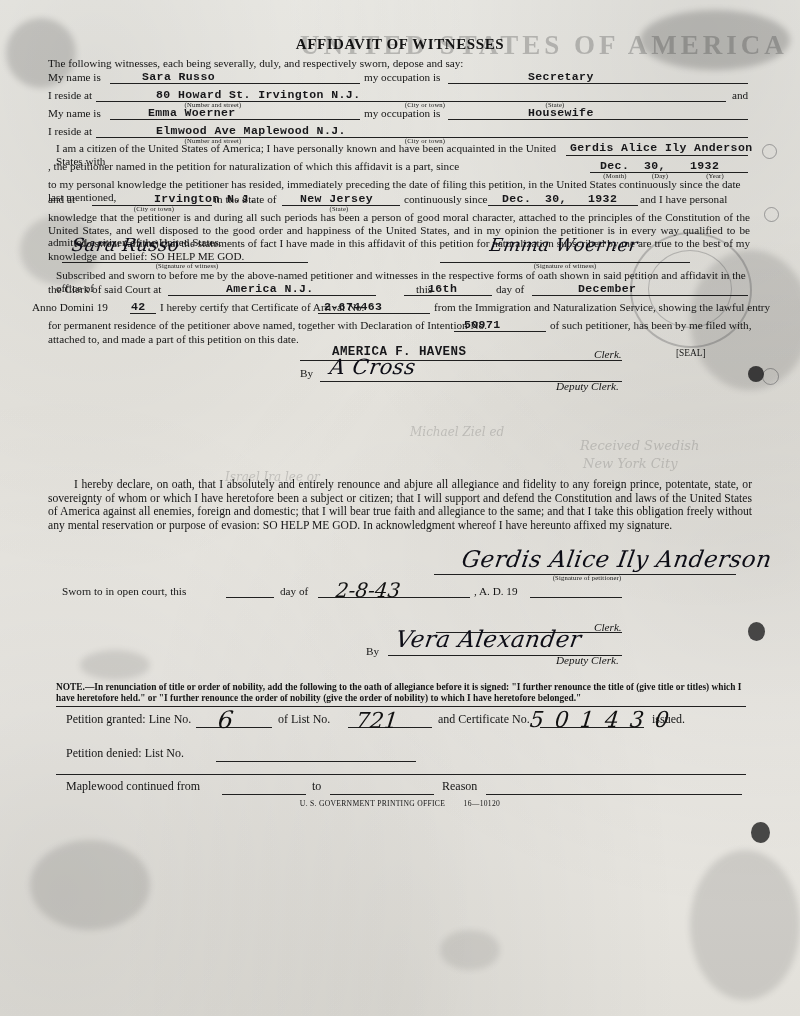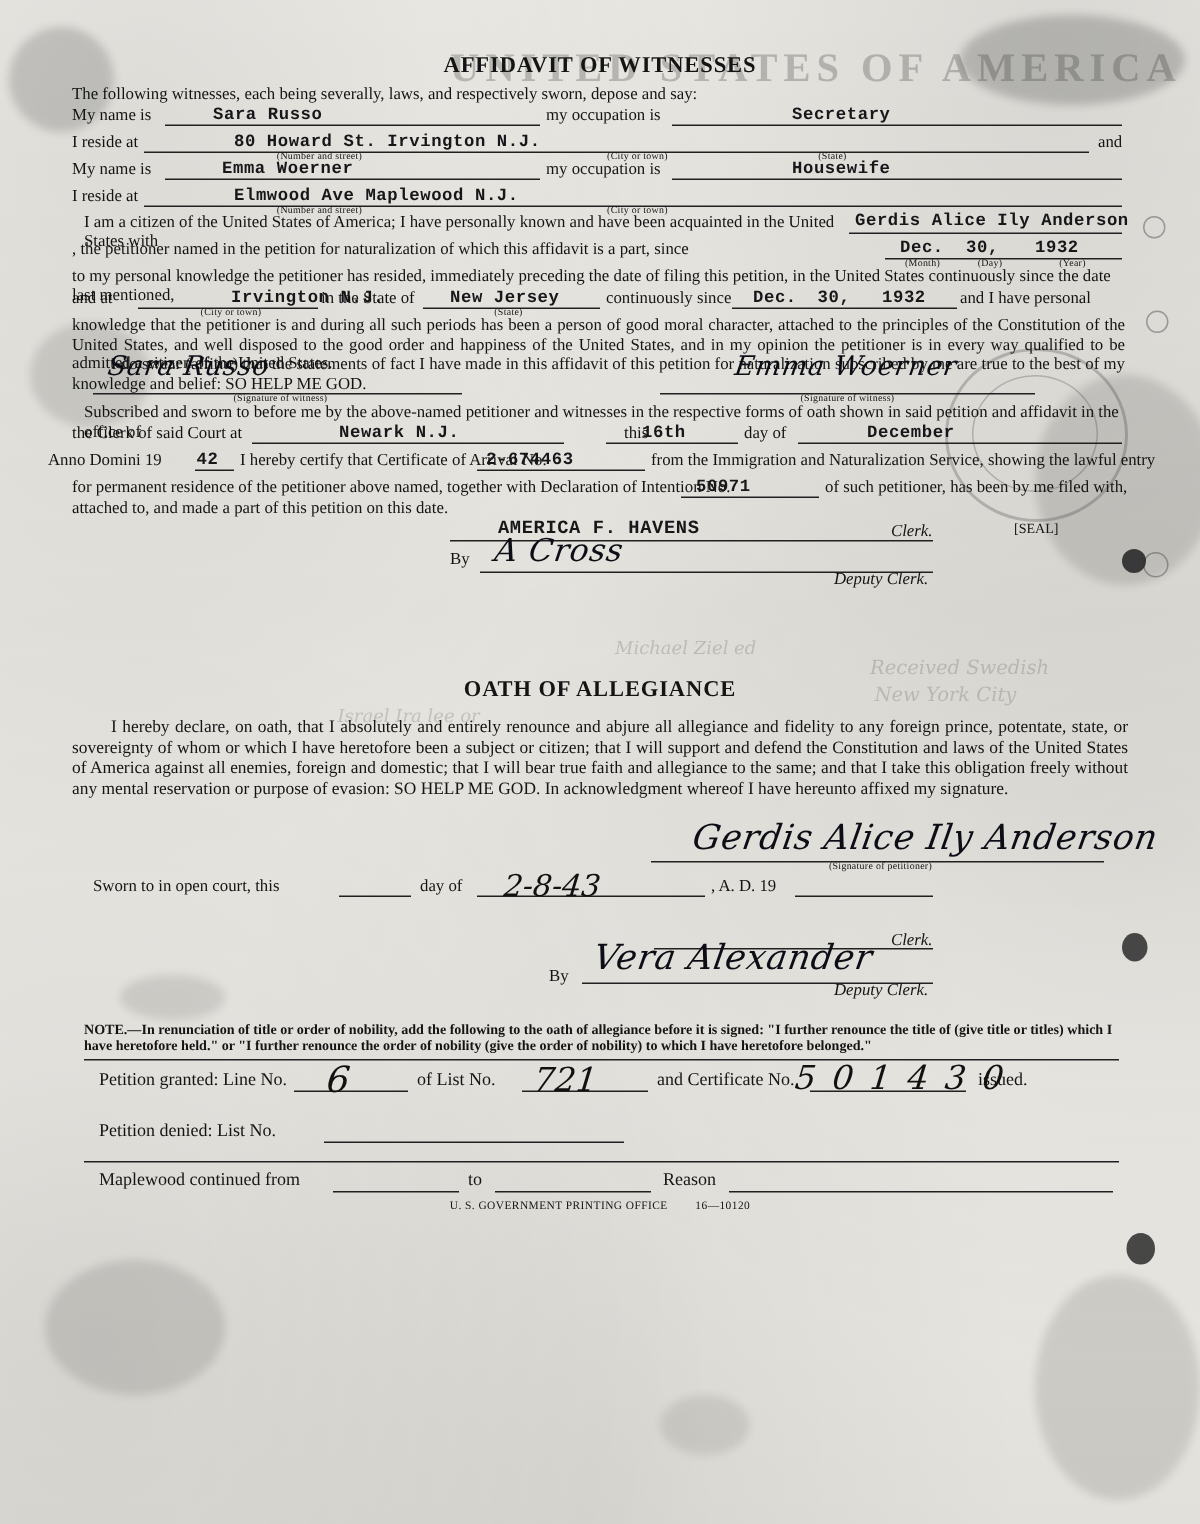--- a/index.html
+++ b/index.html
@@ -171,21 +171,21 @@
   <div class="edge-ring" style="left:764px; top:207px; width:13px; height:13px;"></div>
   <div class="edge-ring" style="left:762px; top:368px; width:15px; height:15px;"></div>
   <div class="edge-mark" style="left:748px; top:366px; width:16px; height:16px; opacity:.9;"></div>
   <div class="edge-mark" style="left:748px; top:622px; width:17px; height:19px;"></div>
   <div class="edge-mark" style="left:751px; top:822px; width:19px; height:21px;"></div>
 
   <div class="sheet">
 
     <div class="abs h-title" style="left:0; top:36px;text-align:center;">AFFIDAVIT OF WITNESSES</div>
 
-    <div class="abs body-txt" style="left:48px; top:57px;">The following witnesses, each being severally, laws, and respectively sworn, depose and say:</div>
+    <div class="abs body-txt" style="left:48px; top:57px;">The following witnesses, each being severally, duly, and respectively sworn, depose and say:</div>
 
     <div class="abs body-txt" style="left:48px; top:71px;">My name is</div>
     <div class="abs line" style="left:110px; top:83px; width:250px;"></div>
     <div class="abs type" style="left:142px; top:70px;">Sara Russo</div>
     <div class="abs body-txt" style="left:364px; top:71px;">my occupation is</div>
     <div class="abs line" style="left:448px; top:83px; width:300px;"></div>
     <div class="abs type" style="left:528px; top:70px;">Secretary</div>
 
     <div class="abs body-txt" style="left:48px; top:89px;">I reside at</div>
     <div class="abs line" style="left:96px; top:101px; width:630px;"></div>
@@ -244,21 +244,21 @@
     <div class="abs line" style="left:62px; top:262px; width:246px;"></div>
     <div class="abs tiny-caps" style="left:142px; top:262px; width:90px;">(Signature of witness)</div>
 
     <div class="abs sig" style="left:490px; top:234px; font-size:18px;">Emma Woerner</div>
     <div class="abs line" style="left:440px; top:262px; width:250px;"></div>
     <div class="abs tiny-caps" style="left:520px; top:262px; width:90px;">(Signature of witness)</div>
 
     <div class="abs body-txt" style="left:56px; top:269px; width:694px;">Subscribed and sworn to before me by the above-named petitioner and witnesses in the respective forms of oath shown in said petition and affidavit in the office of</div>
     <div class="abs body-txt" style="left:48px; top:283px;">the Clerk of said Court at</div>
     <div class="abs line" style="left:168px; top:295px; width:208px;"></div>
-    <div class="abs type" style="left:226px; top:282px;">Newark N.J.</div>
+    <div class="abs type" style="left:226px; top:282px;">America N.J.</div>
     <div class="abs body-txt" style="left:380px; top:283px;margin-left:36px;">this</div>
     <div class="abs line" style="left:404px; top:295px; width:88px;"></div>
     <div class="abs type" style="left:428px; top:282px;">16th</div>
     <div class="abs body-txt" style="left:496px; top:283px;">day of</div>
     <div class="abs line" style="left:532px; top:295px; width:216px;"></div>
     <div class="abs type" style="left:578px; top:282px;">December</div>
 
     <div class="abs body-txt" style="left:32px; top:301px;">Anno Domini 19</div>
     <div class="abs line" style="left:130px; top:313px; width:26px;"></div>
     <div class="abs type" style="left:131px; top:300px;">42</div>
@@ -276,21 +276,20 @@
     <div class="abs type" style="left:332px; top:345px; font-size:12.5px;">AMERICA F. HAVENS</div>
     <div class="abs line" style="left:300px; top:360px; width:322px;"></div>
     <div class="abs body-txt" style="left:594px; top:348px; font-style:italic;">Clerk.</div>
     <div class="abs small-txt" style="left:676px; top:348px;">[SEAL]</div>
 
     <div class="abs body-txt" style="left:300px; top:367px;">By</div>
     <div class="abs sig" style="left:330px; top:355px; font-size:21px;">A Cross</div>
     <div class="abs line" style="left:320px; top:381px; width:302px;"></div>
     <div class="abs body-txt" style="left:556px; top:380px; font-style:italic;">Deputy Clerk.</div>
 
-    <div class="abs h-title" style="left:0; top:452px;">OATH OF ALLEGIANCE</div>
     <div class="abs body-txt" style="left:48px; top:478px; width:704px; text-indent:26px; text-align:justify; font-size:11.6px; line-height:13.6px;">I hereby declare, on oath, that I absolutely and entirely renounce and abjure all allegiance and fidelity to any foreign prince, potentate, state, or sovereignty of whom or which I have heretofore been a subject or citizen; that I will support and defend the Constitution and laws of the United States of America against all enemies, foreign and domestic; that I will bear true faith and allegiance to the same; and that I take this obligation freely without any mental reservation or purpose of evasion: SO HELP ME GOD.  In acknowledgment whereof I have hereunto affixed my signature.</div>
 
     <div class="abs sig-lg" style="left:462px; top:546px;">Gerdis Alice Ily Anderson</div>
     <div class="abs line" style="left:434px; top:574px; width:302px;"></div>
     <div class="abs tiny-caps" style="left:532px; top:574px; width:110px;">(Signature of petitioner)</div>
 
     <div class="abs body-txt" style="left:62px; top:585px;">Sworn to in open court, this</div>
     <div class="abs line" style="left:226px; top:597px; width:48px;"></div>
     <div class="abs body-txt" style="left:280px; top:585px;">day of</div>
     <div class="abs line" style="left:318px; top:597px; width:152px;"></div>

